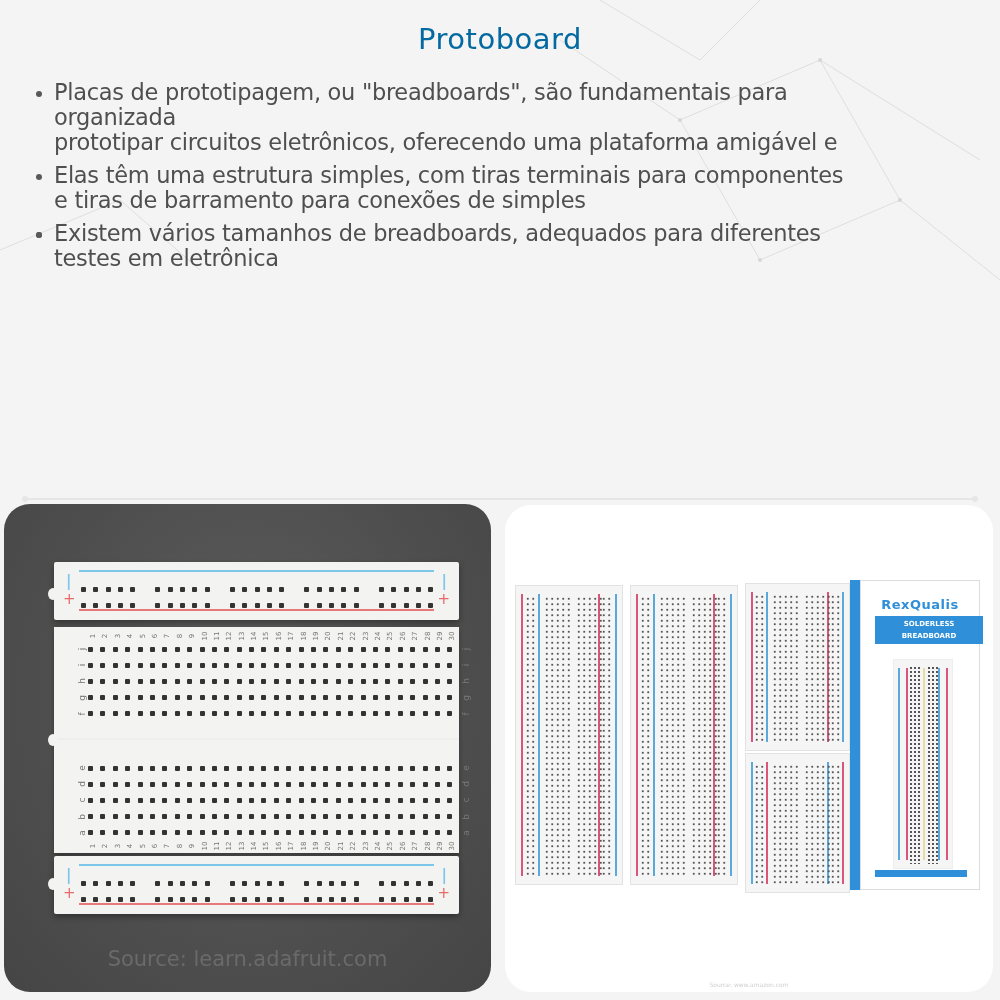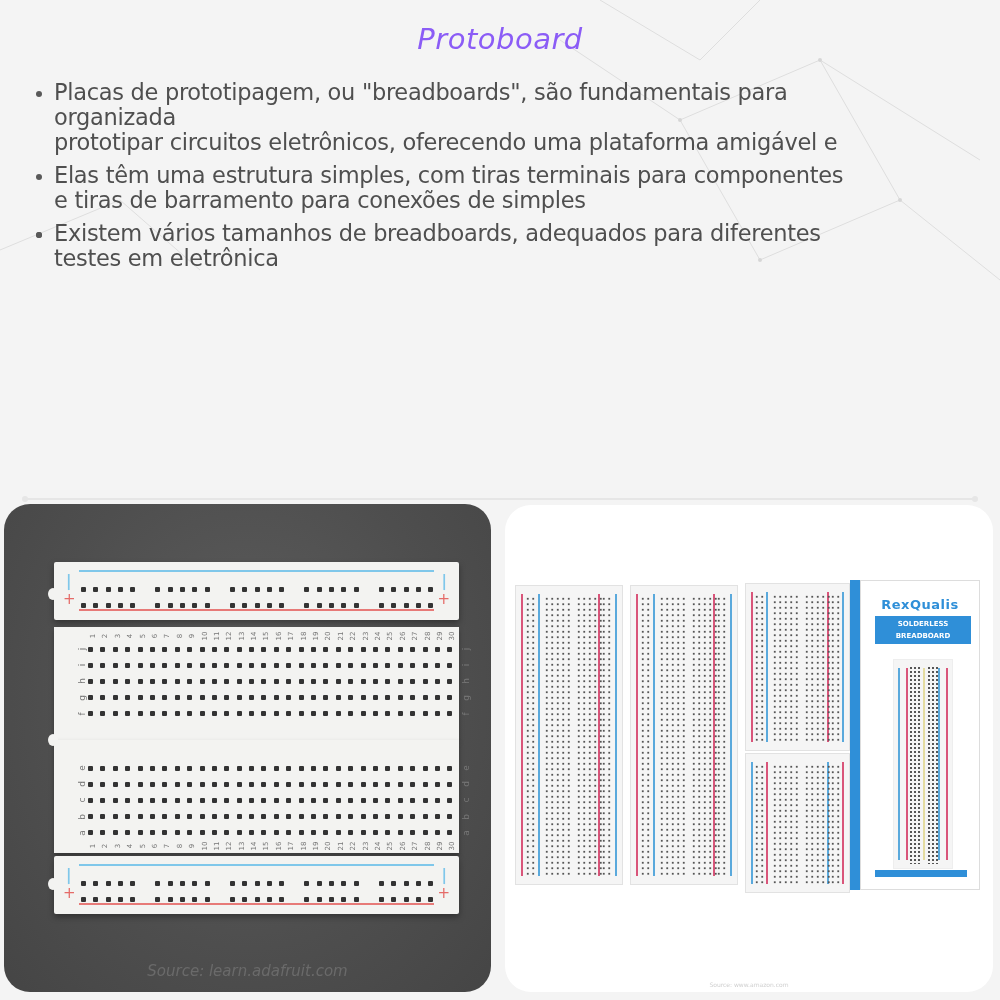--- a/index.html
+++ b/index.html
@@ -6,21 +6,21 @@
   html, body { width: 1000px; height: 1000px; overflow: hidden; }
   body {
     background: #f4f4f4;
     font-family: "DejaVu Sans", sans-serif;
     color: #4a4a4a;
     position: relative;
   }
   .bg-deco { position: absolute; inset: 0; pointer-events: none; }
   .title {
     position: absolute; top: 22px; left: 0; width: 1000px;
-    text-align: center; font-size: 29px; color: #8b5cf6; letter-spacing: 0.5px; font-style: italic;
+    text-align: center; font-size: 29px; color: #0369a1; letter-spacing: 0.5px;
   }
   .bullets { position: absolute; top: 80px; left: 34px; width: 950px; }
   .bullet {
     position: relative; padding-left: 20px; font-size: 22.5px; line-height: 25px;
     color: #4f4f4f; margin-bottom: 8px; letter-spacing: -0.3px;
   }
   .bullet .dot {
     position: absolute; left: 2px; top: 11px; width: 6px; height: 6px;
     background: #595959; border-radius: 50%;
   }
@@ -53,43 +53,43 @@
   .gap { width: 13px; }
   .main-half { height: 113px; box-shadow: 0 3px 5px rgba(0,0,0,0.3); }
   .grid-area { position: absolute; left: 22px; }
   .num-row { display: flex; font-size: 7px; color: #777; height: 10px; }
   .num-row span { width: 12.4px; text-align: center; transform: rotate(-90deg); display: inline-block; }
   .grid-row { display: flex; height: 16.2px; align-items: center; }
   .grid-row .lbl { width: 12px; font-size: 9px; color: #777; text-align: center; transform: rotate(-90deg); }
   .grid-row .hole { margin-right: 7.4px; }
   .notch { position: absolute; width: 10px; height: 12px; background: #f3f3f1; border-radius: 50%; left: -6px; }
   .source-left {
-    position: absolute; bottom: 12px; width: 100%; text-align: center;
-    font-size: 15px; color: #6a6a6a; font-style: italic;
+    position: absolute; bottom: 21px; width: 100%; text-align: center;
+    font-size: 21px; color: #6a6a6a;
   }
 
   
   .img-right {
     position: absolute; left: 505px; top: 505px; width: 488px; height: 487px;
     background: #ffffff; border-radius: 26px; overflow: hidden;
   }
   .mini-bb { position: absolute; background: #f5f5f5; border: 1px solid #e2e2e2; }
   .mini-bb .rline { position: absolute; top: 8px; bottom: 8px; width: 2px; }
   .mini-dots {
     position: absolute; background-image: radial-gradient(circle, #555 0.9px, transparent 1.2px);
     background-size: 5.5px 5.5px;
   }
   .box {
     position: absolute; left: 355px; top: 75px; width: 120px; height: 310px;
     background: #fff; border: 1px solid #ddd;
     box-shadow: -10px 0 0 #2f8fd8;
   }
   .box-logo { position: absolute; top: 16px; width: 100%; text-align: center; font-size: 13px; font-weight: bold; color: #2f8fd8; letter-spacing: 0.5px; }
   .box-label {
-    position: absolute; top: 35px; left: 14px; width: 96px; height: 28px;
+    position: absolute; top: 35px; left: 14px; width: 108px; height: 28px;
     background: #2f8fd8; color: #fff; font-size: 7px; font-weight: bold;
     text-align: center; line-height: 12px; padding-top: 2px;
   }
   .box-bottom { position: absolute; bottom: 12px; left: 14px; width: 92px; height: 7px; background: #2f8fd8; }
   .source-right {
     position: absolute; bottom: 4px; width: 100%; text-align: center;
     font-size: 6px; color: #cfcfcf;
   }
 </style>
 </head>

